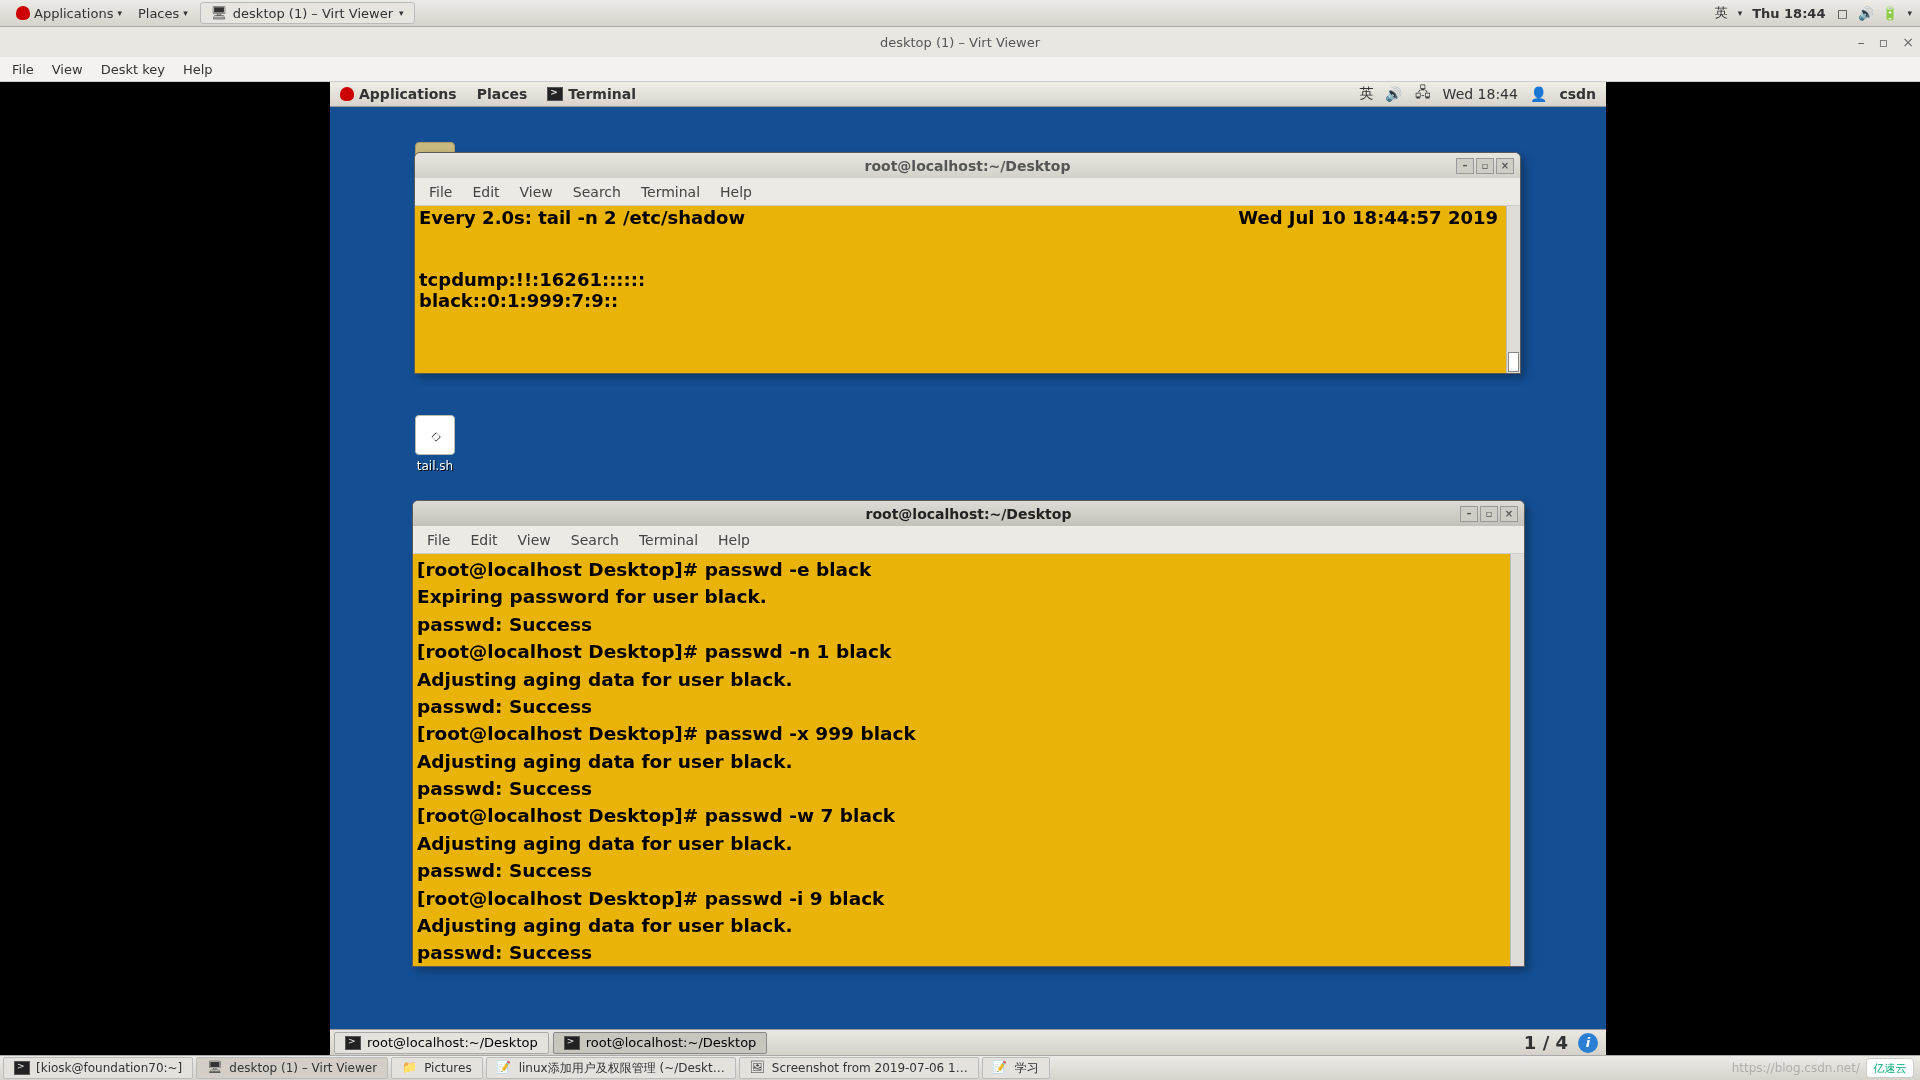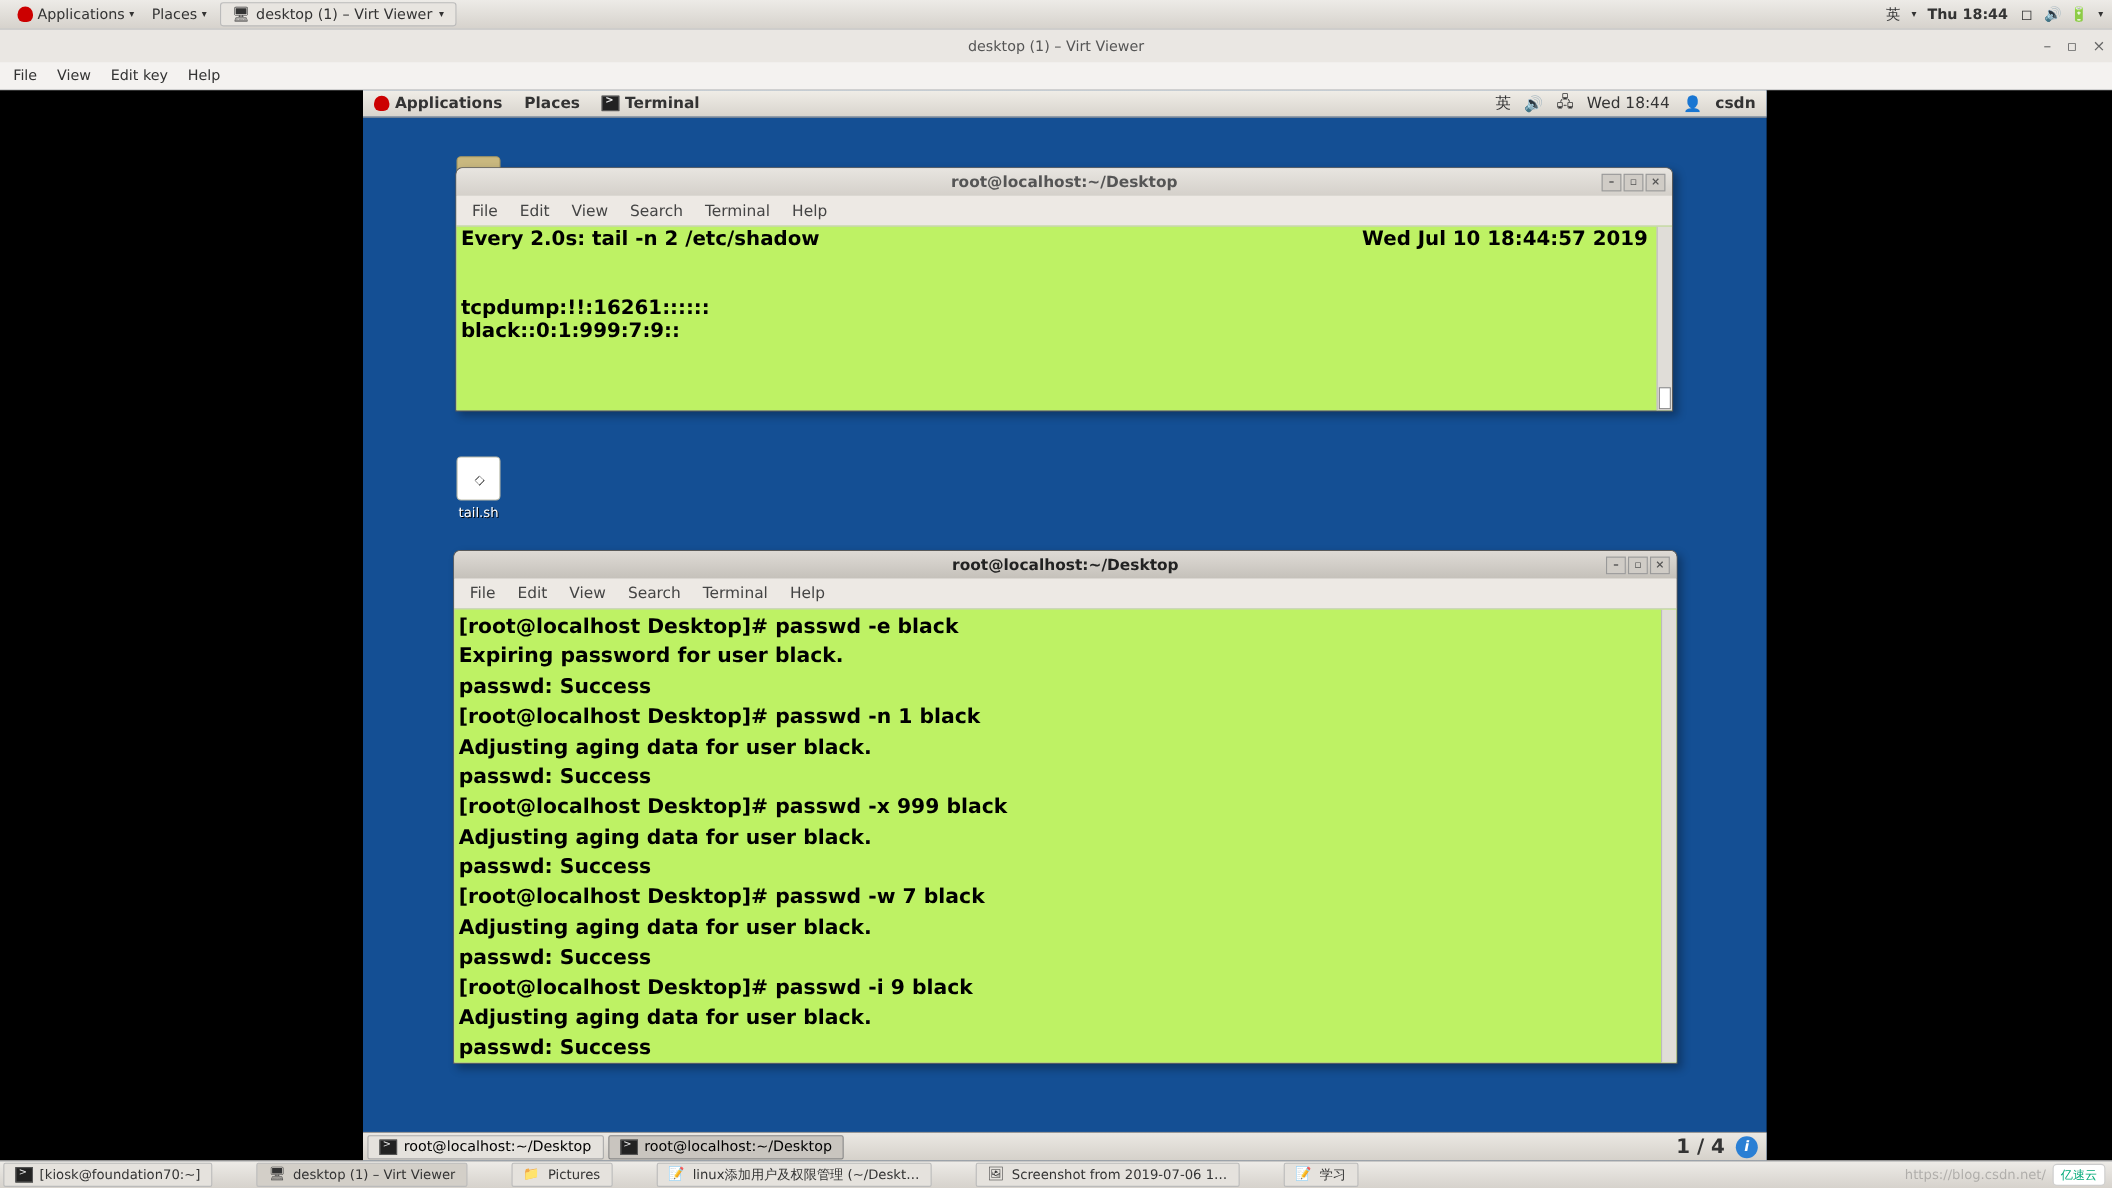--- a/index.html
+++ b/index.html
@@ -46,26 +46,26 @@
 .desktop-icon .iconbox { width:40px; height:40px; margin:0 auto 4px; background:#c9b87f; border:1px solid #aa9960; border-radius:4px; display:flex; align-items:center; justify-content:center; }
 
 
 .term-window { position:absolute; background:#f1efeb; border:1px solid #5a5a5a; border-radius:6px 6px 0 0; box-shadow:4px 4px 8px rgba(0,0,0,0.3); }
 .term-titlebar { height:25px; background:linear-gradient(#e8e5e0,#d4d0ca); display:flex; align-items:center; justify-content:center; font-size:14px; color:#555; position:relative; border-radius:6px 6px 0 0; font-weight:bold; }
 .term-titlebar.active { background:linear-gradient(#dedad5,#c5c1ba); color:#222; }
 .term-titlebar .wc { position:absolute; right:6px; display:flex; gap:2px; }
 .term-titlebar .wc div { width:18px; height:16px; background:#d0ccc6; border:1px solid #999; display:flex; align-items:center; justify-content:center; font-size:10px; cursor:pointer; color:#555; }
 .term-menubar { height:27px; display:flex; align-items:center; padding:0 4px; font-size:14px; color:#444; background:#ede9e4; }
 .term-menubar .tm { padding:0 10px; cursor:pointer; }
-.term-body { background:#bef264; color:#000; font-family:"DejaVu Sans Mono",monospace; font-size:18px; line-height:1.15; padding:2px 4px; white-space:pre; overflow:hidden; border-top:1px solid #ccc; position:relative; }
+.term-body { background:#eab308; color:#000; font-family:"DejaVu Sans Mono",monospace; font-size:18px; line-height:1.15; padding:2px 4px; white-space:pre; overflow:hidden; border-top:1px solid #ccc; position:relative; }
 .term-body.bold { font-weight:bold; }
 .scrollbar-mark { position:absolute; right:0; top:0; width:14px; background:#e0ddd8; border-left:1px solid #bbb; }
 
 
-.host-bottombar { position:absolute; bottom:0; left:0; right:0; height:25px; background:linear-gradient(#edebe7,#d6d2cc); border-top:1px solid #aaa; display:flex; align-items:center; font-size:12px; color:#333;gap:37px; }
+.host-bottombar { position:absolute; bottom:0; left:0; right:0; height:25px; background:linear-gradient(#edebe7,#d6d2cc); border-top:1px solid #aaa; display:flex; align-items:center; font-size:12px; color:#333; }
 .host-bottombar .hb { display:flex; align-items:center; gap:6px; padding:1px 10px; height:22px; border:1px solid #bbb; background:#e5e2dd; margin-left:3px; border-radius:2px; min-width:0; }
 .host-bottombar .hb .ellip { overflow:hidden; text-overflow:ellipsis; white-space:nowrap; max-width:220px; }
 .host-bottombar .wm { display:flex; align-items:center; gap:6px; margin-left:auto; margin-right:6px; font-size:13px; color:#555;justify-content:center; }
 .host-bottombar .wm-logo { width:48px; height:20px; background:#fff; border:1px solid #ccc; border-radius:4px; display:flex; align-items:center; justify-content:center; font-size:11px; color:#0a7; }
 
 .tinyicon { width:16px; height:16px; display:inline-block; }
 .redhat-icon { width:14px; height:14px; background:#c00; border-radius:50% 50% 40% 40%; }
 .term-miniicon { width:16px; height:14px; background:#222; border:1px solid #555; position:relative; }
 .term-miniicon::after { content:">"; color:#eee; font-size:9px; position:absolute; left:2px; top:-1px; }
 </style>
@@ -103,21 +103,21 @@
   <div class="winctrl">
     <span>–</span>
     <span>▫</span>
     <span>×</span>
   </div>
 </div>
 
 <div class="virt-menubar">
   <div class="m">File</div>
   <div class="m">View</div>
-  <div class="m">Edit key</div>
+  <div class="m">Deskt key</div>
   <div class="m">Help</div>
 </div>
 
 <div class="viewport">
   <div class="guest">
 
     <div class="guest-panel">
       <div class="pitem bold">
         <span class="redhat-icon"></span>
         <span>Applications</span>

